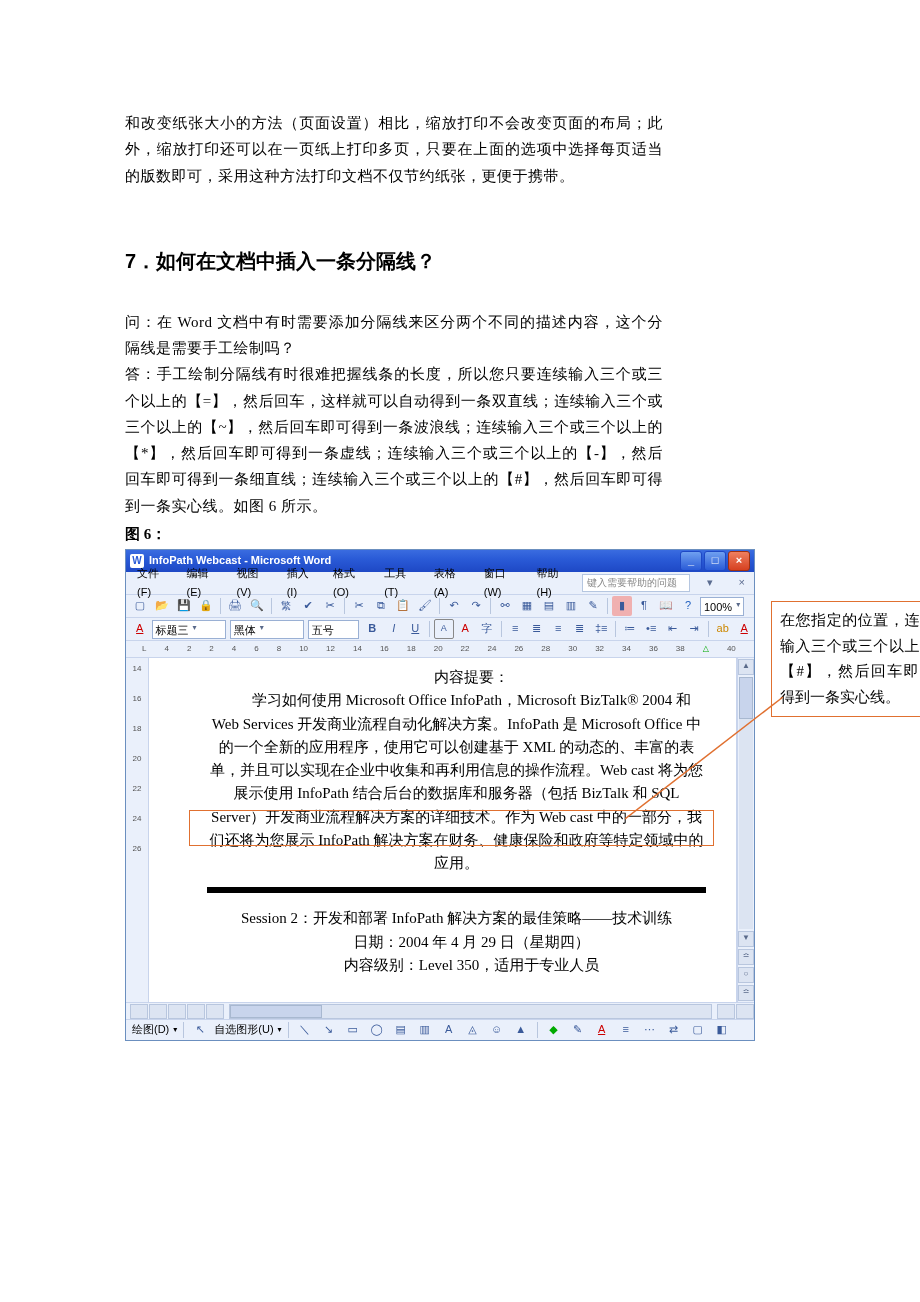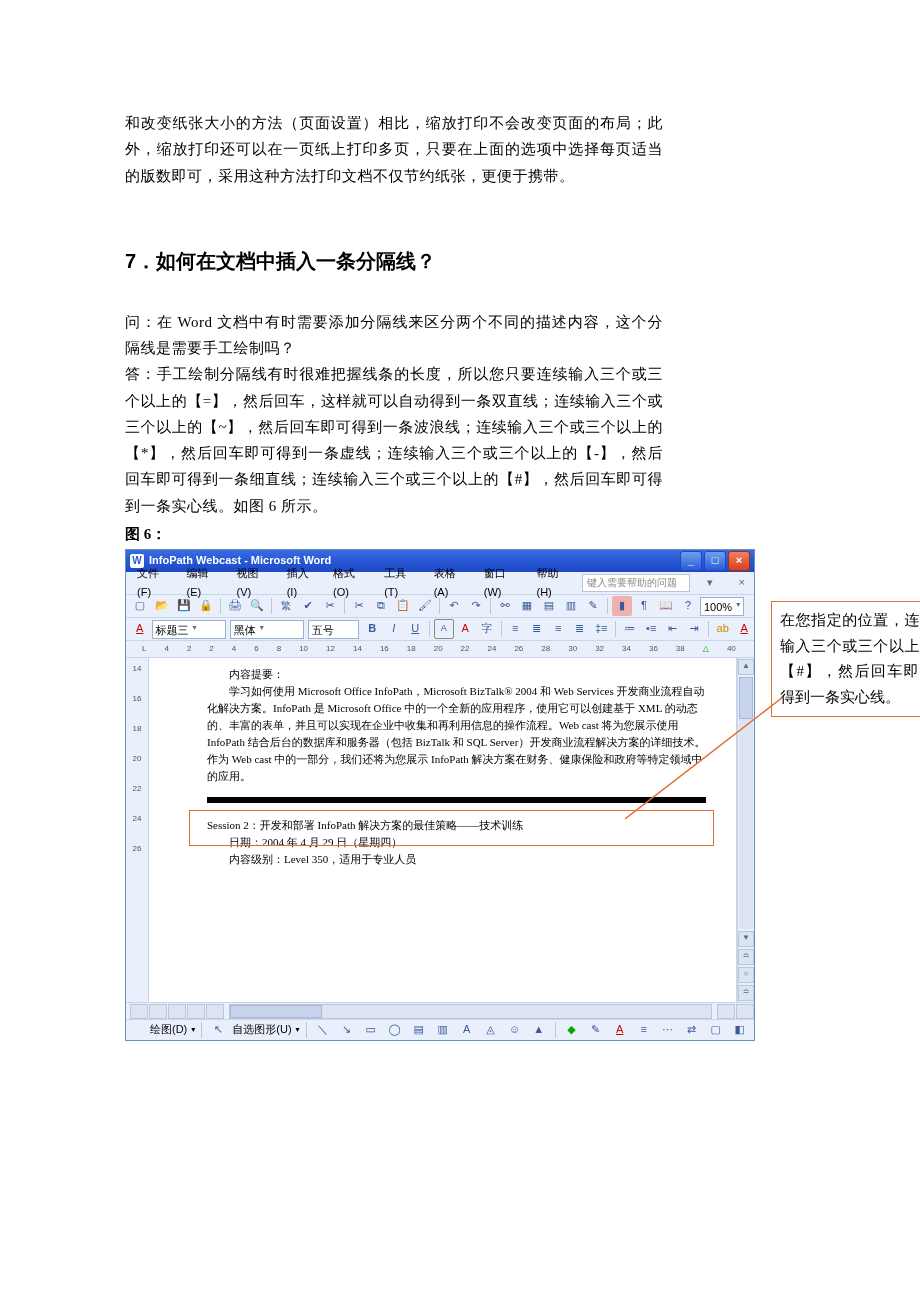--- a/index.html
+++ b/index.html
@@ -102,21 +102,21 @@
   }
   .ruler-left{
     width:22px;background:#eaf0fb;border-right:1px solid #c8d4ec;
     display:flex;flex-direction:column;align-items:center;font-size:8px;color:#555;
     padding-top:4px;gap:16px;
   }
   .docarea{
     flex:1;background:#fff;overflow:hidden;position:relative;
     border-right:1px solid #c8d4ec;
     padding:8px 30px 0 58px;
-    font-family:"SimSun",serif;font-size:11px;color:#000;line-height:1.55;
+    font-family:"SimSun",serif;font-size:15px;color:#000;line-height:1.55;text-align:center;
   }
   .docarea p{margin:0;}
   .docarea .indent{text-indent:2em;}
   .solid-divider{
     margin:12px 0 14px 0;height:6px;border-top:3px solid #000;border-bottom:3px solid #000;
     box-sizing:border-box;
   }
   .divider-hl{
     position:absolute;left:40px;right:22px;top:152px;height:34px;
     border:1.5px solid #e07030;pointer-events:none;
@@ -131,21 +131,21 @@
   
   .viewstrip{
     height:16px;background:#eaf0fb;border-top:1px solid #c8d4ec;
     display:flex;align-items:center;padding-left:4px;gap:1px;
   }
   .vbtn{width:16px;height:13px;background:#dce4f2;border:1px solid #b8c6de;}
   .hscroll{flex:1;height:13px;background:#dce4f2;border:1px solid #b8c6de;margin:0 4px;position:relative;}
   .hscroll .th{position:absolute;left:0;top:0;height:11px;width:90px;background:#c8d4ec;border:1px solid #a8b8d0;}
   .drawbar{
     height:20px;background:#eaf0fb;border-top:1px solid #c8d4ec;
-    display:flex;align-items:center;padding-left:24px;gap:4px;font-size:11px;
+    display:flex;align-items:center;padding-left:6px;gap:4px;font-size:11px;
   }
   
   .callout{
     position:absolute;top:52px;left:646px;width:155px;
     border:1.5px solid #e07030;background:#fff;
     font-size:15px;
     padding:6px 8px;line-height:1.7;
     text-align:justify;
   }
   .callout-leader{

